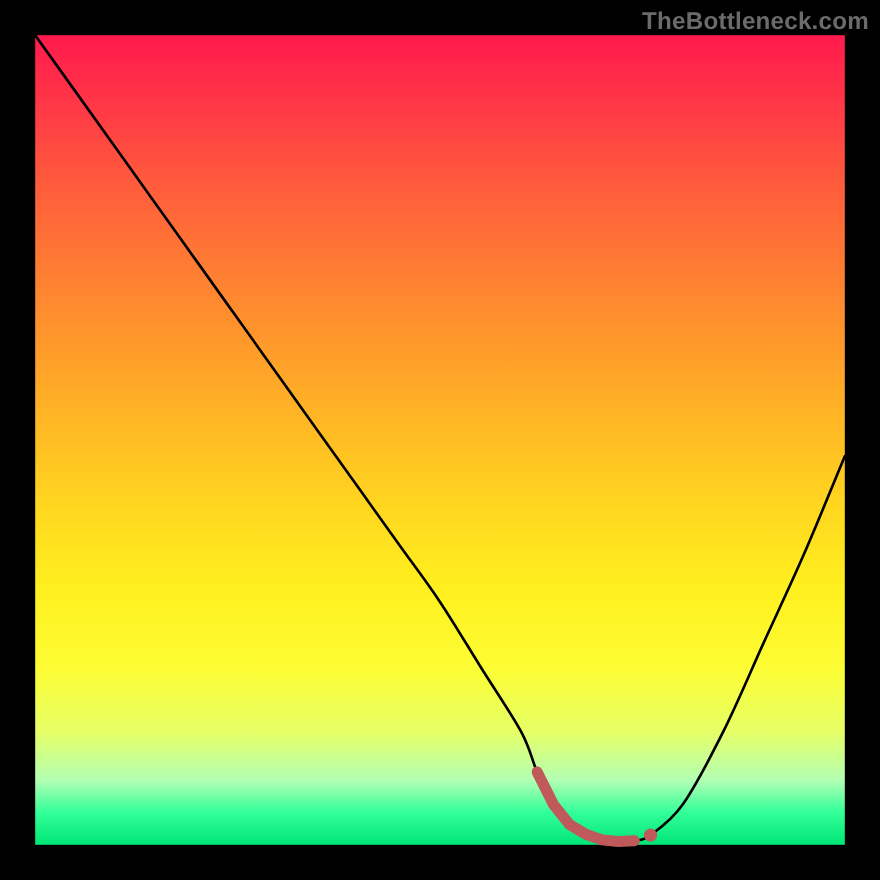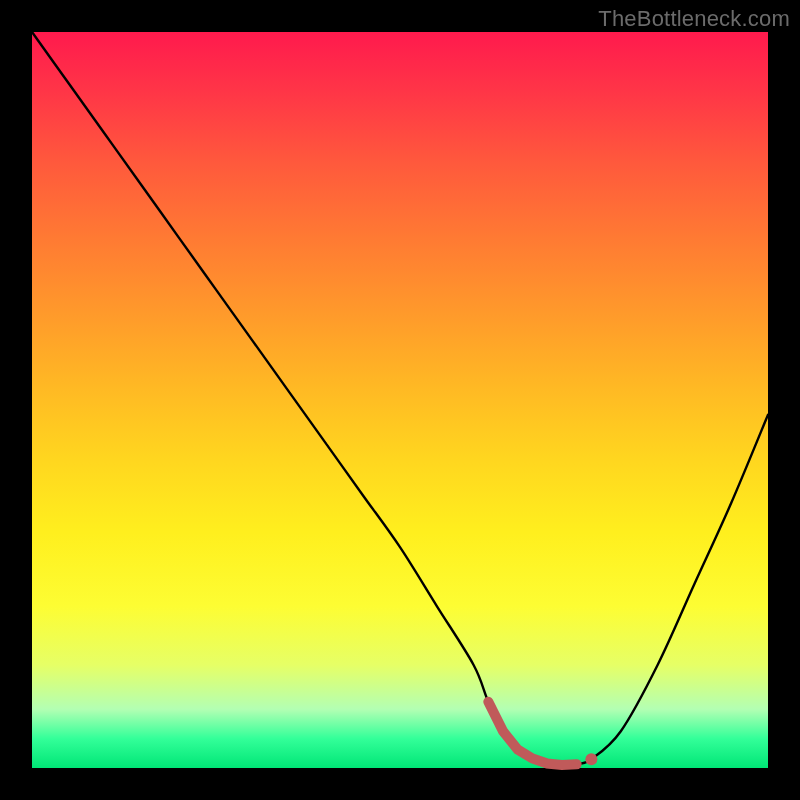--- a/index.html
+++ b/index.html
@@ -38,21 +38,21 @@
       #33ff99 96%,
       #00e676 100%
     );
   }
   .watermark {
     position: absolute;
     top: 6px;
     right: 10px;
     color: #6b6b6b;
     font-size: 22px;
-    font-weight: 400;
+    font-weight: 700;
     letter-spacing: 0.2px;
     user-select: none;
   }
   svg.curve {
     position: absolute;
     left: 0;
     top: 0;
     width: 736px;
     height: 736px;
     overflow: visible;

